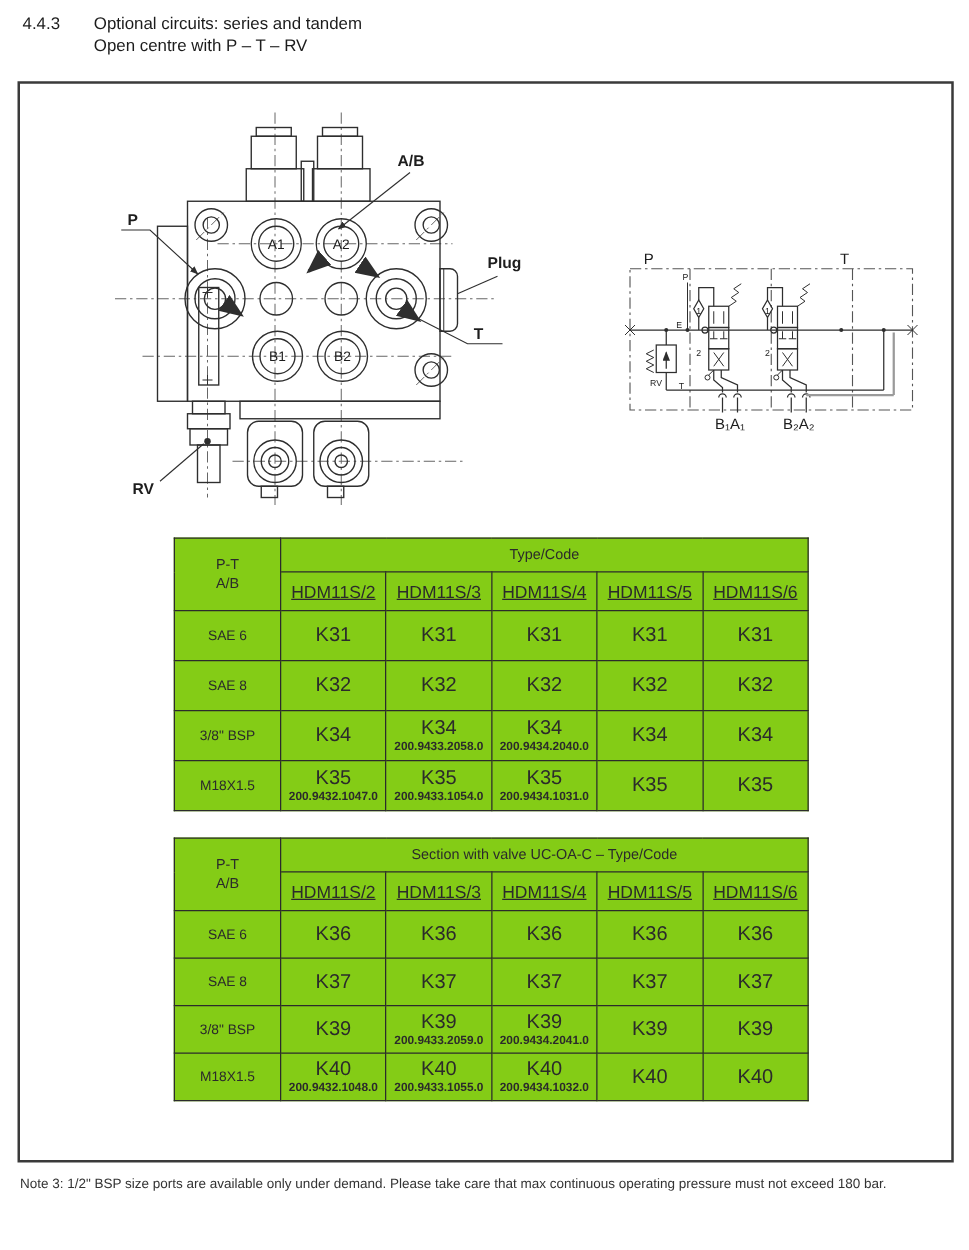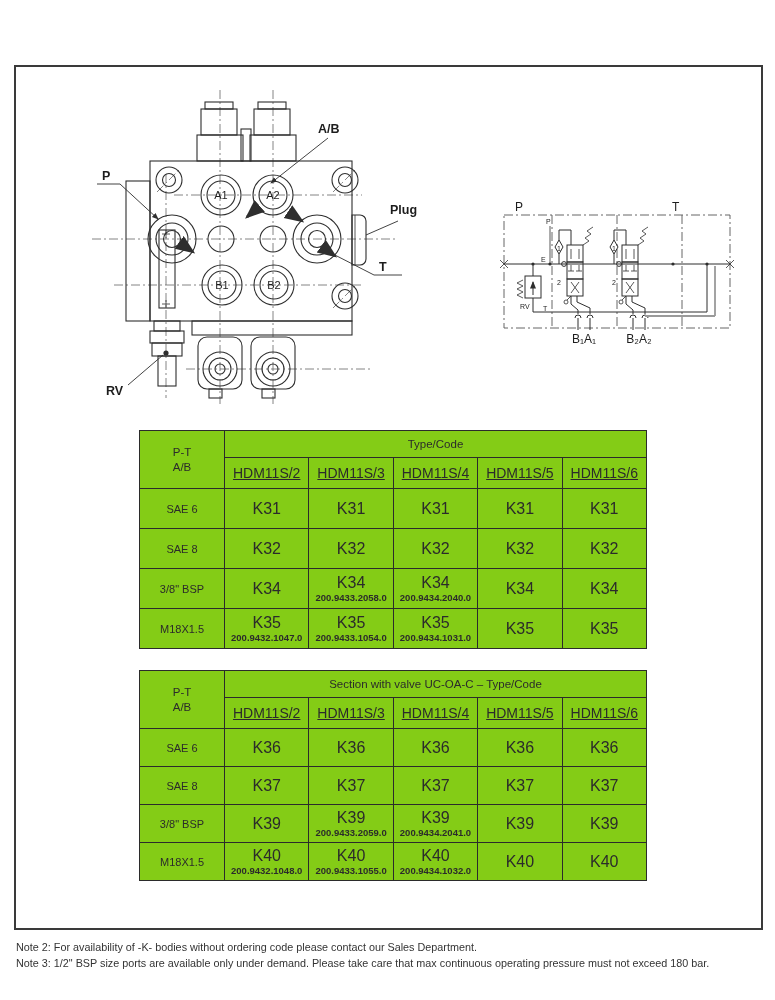--- a/index.html
+++ b/index.html
@@ -37,20 +37,27 @@
   .code{font-weight:normal;font-size:16px;line-height:1.2;}
   .part{font-size:9.5px;line-height:1.15;font-weight:bold;}
   .part:empty{display:none;}
   .notes{position:absolute;left:16px;top:939px;font-size:10.8px;line-height:16px;color:#333;}
 </style>
 </head>
 <body>
 
 <div class="page">
 
+  <div class="heading">
+    <span class="secnum">4.4.3</span>
+    <span>
+      <div>Optional circuits: series and tandem</div>
+      <div>Open centre with P – T – RV</div>
+    </span>
+  </div>
 
   <div class="frame">
 
     <svg class="valve-svg" width="400" height="330" viewBox="0 0 400 330">
       <defs>
         <marker id="ah" markerWidth="9" markerHeight="8" refX="6.5" refY="3" orient="auto">
           <path d="M0,0 L7.5,3 L0,6 z" fill="#2e2e2e"></path>
         </marker>
       </defs>
 
@@ -443,17 +450,16 @@
             </td>
           <td>
               <div class="code">K40</div>
             </td>
         </tr>
       </tbody>
     </table>
   </div>
 
   <div class="notes">
-    <div>Note 2: For availability of -K- bodies without ordering code please contact our Sales Department.</div>
     <div>Note 3: 1/2" BSP size ports are available only under demand. Please take care that max continuous operating pressure must not exceed 180 bar.</div>
   </div>
 
 </div>
 
 </body></html>

